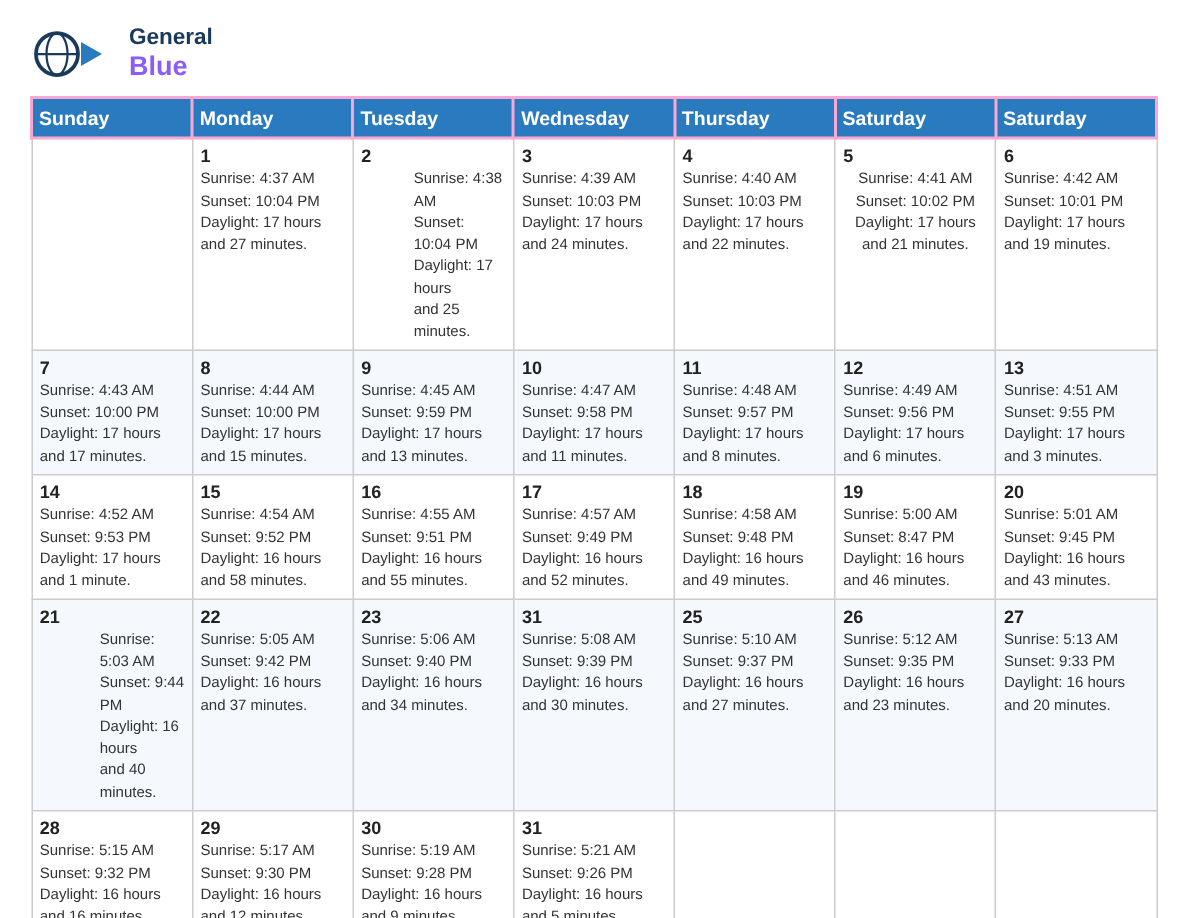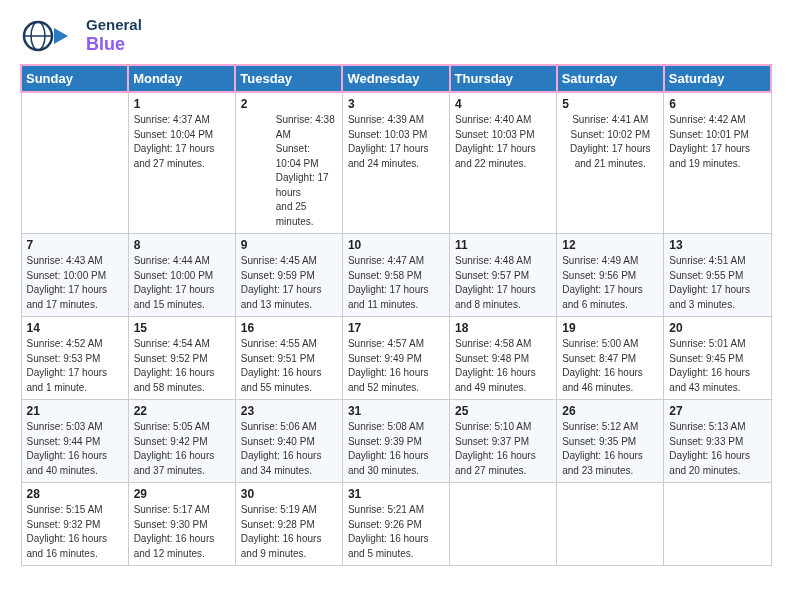--- a/index.html
+++ b/index.html
@@ -257,21 +257,21 @@
           <span class="day-number">20</span>
           <div class="day-info" style="white-space: pre-line;">Sunrise: 5:01 AM
 Sunset: 9:45 PM
 Daylight: 16 hours
 and 43 minutes.</div>
         </td>
       </tr>
       <tr>
         <td>
           <span class="day-number">21</span>
-          <div class="day-info" style="white-space: pre-line;">Sunrise: 5:03 AM
+          <div class="day-info" style="white-space: pre-line; margin-left: 40px;">Sunrise: 5:03 AM
 Sunset: 9:44 PM
 Daylight: 16 hours
 and 40 minutes.</div>
         </td>
         <td>
           <span class="day-number">22</span>
           <div class="day-info" style="white-space: pre-line;">Sunrise: 5:05 AM
 Sunset: 9:42 PM
 Daylight: 16 hours
 and 37 minutes.</div>

